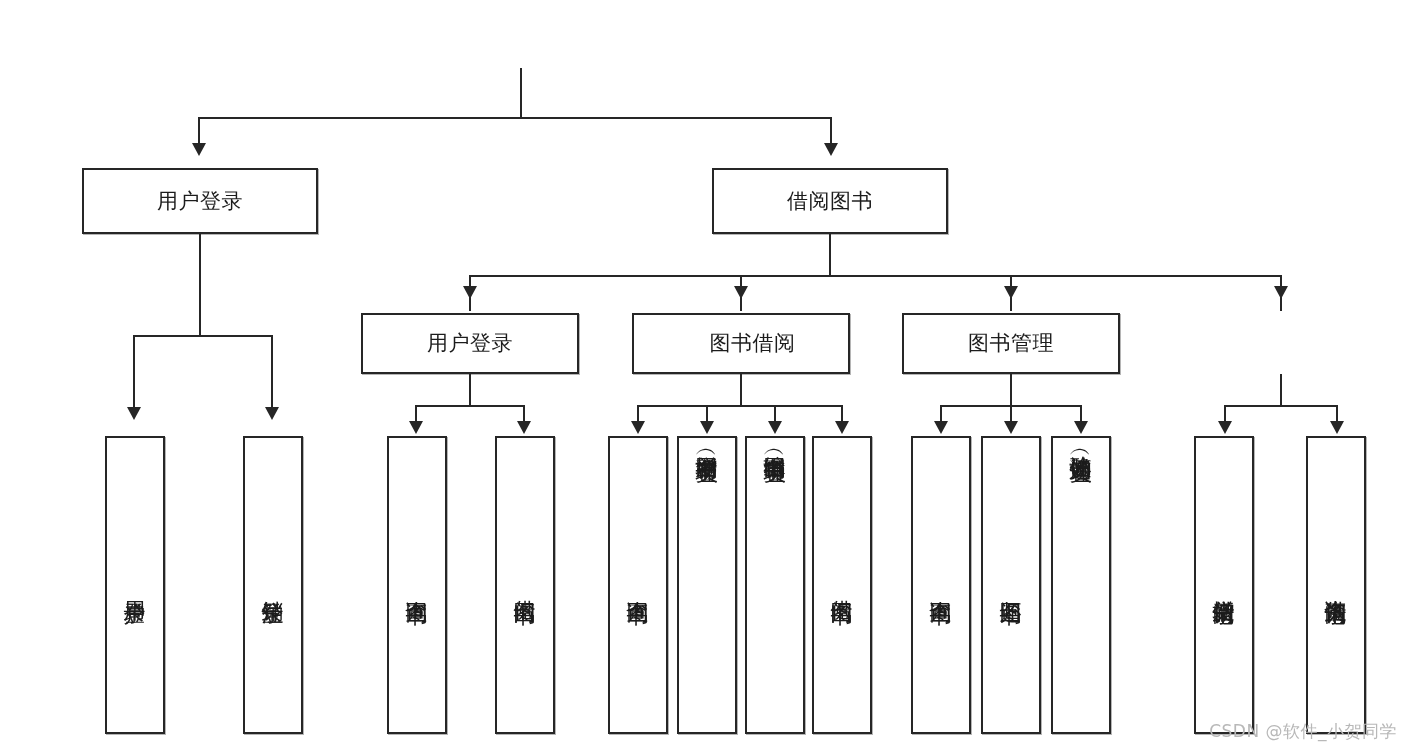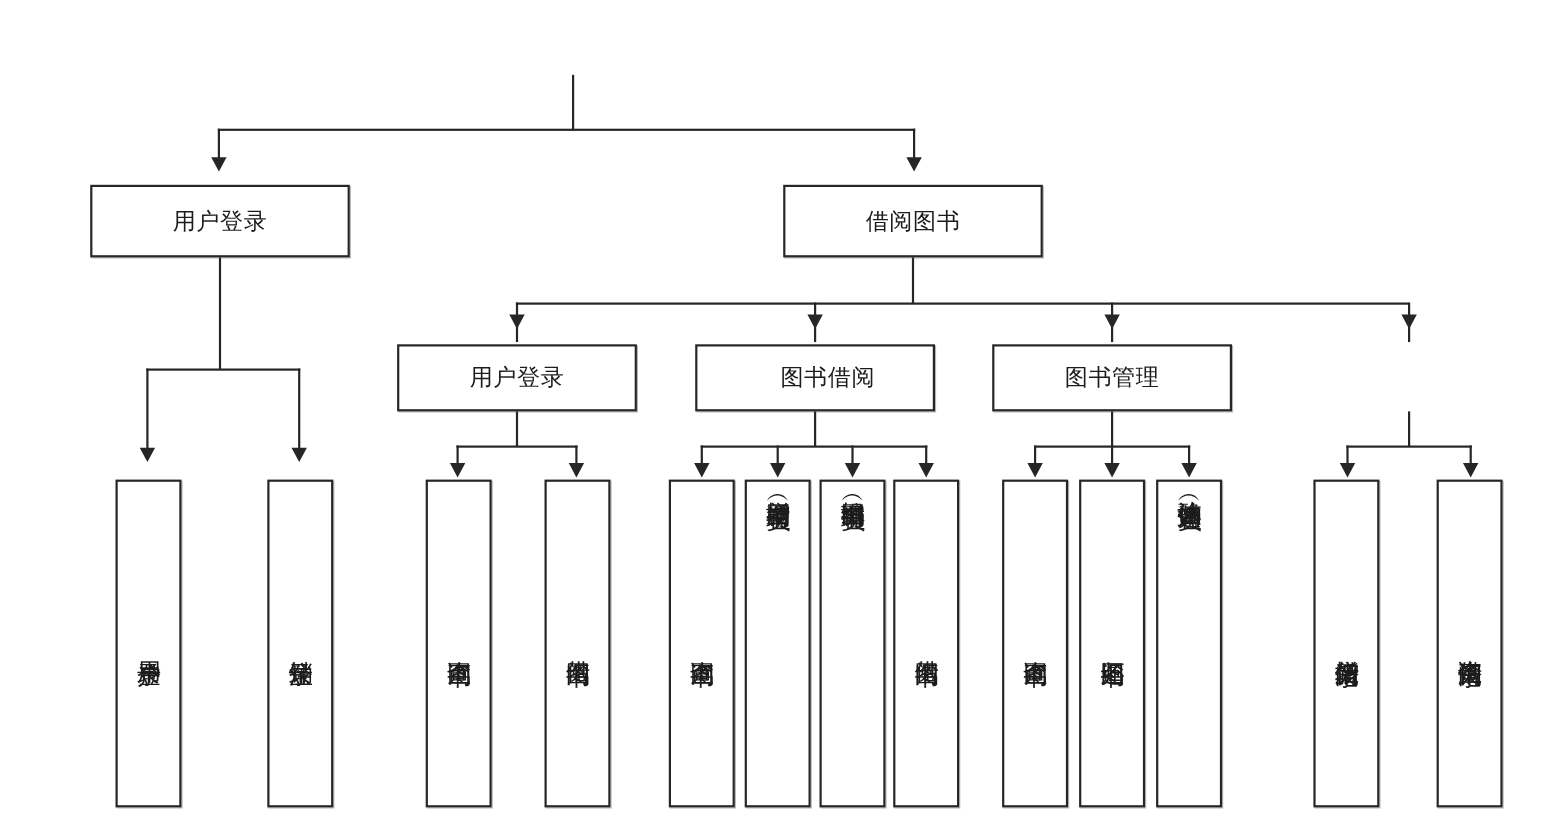--- a/index.html
+++ b/index.html
@@ -208,14 +208,15 @@
     <span class="label">确认归还（管理员）</span>
   </div>
 
   <div class="node v center" style="left:1194px; top:436px; width:60px; height:298px;">
     <span class="label">新增借阅记录</span>
   </div>
   <div class="node v center" style="left:1306px; top:436px; width:60px; height:298px;">
     <span class="label">查询借阅记录</span>
   </div>
 
+  <div id="watermark">CSDN @软件_小贺同学</div>
 
 </div>
 
 </body></html>

